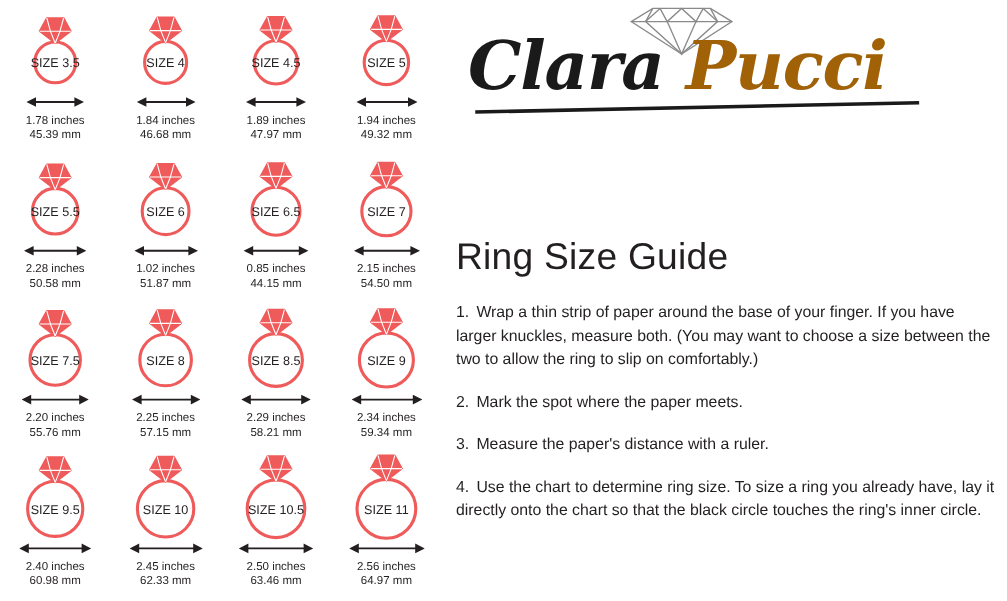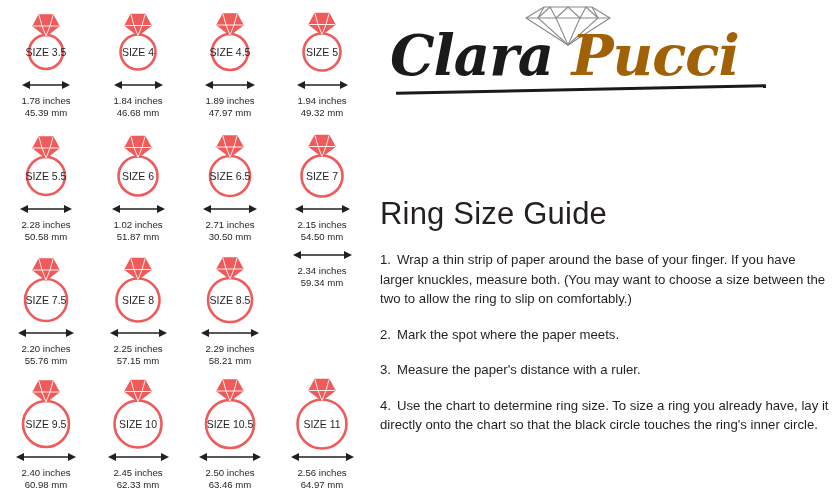--- a/index.html
+++ b/index.html
@@ -331,22 +331,22 @@
           </svg>
         </div>
         <div class="arrow-row">
           <svg width="54" height="12" viewBox="0 0 54 12" aria-hidden="true">
             <line x1="6" y1="6" x2="48" y2="6" stroke="#231f20" stroke-width="1.6"></line>
             <polygon points="0,6 8,2 8,10" fill="#231f20"></polygon>
             <polygon points="54,6 46,2 46,10" fill="#231f20"></polygon>
           </svg>
         </div>
         <div class="measure">
-          <div>2.71 inches</div>
-          <div>30.50 mm</div>
+          <div>0.85 inches</div>
+          <div>44.15 mm</div>
         </div>
       </div>
       <div class="cell">
         <div class="ring-wrap">
           <svg class="ring-svg" width="92" height="78" viewBox="0 0 92 78" aria-hidden="true">
             <g stroke="#ef5a5a" fill="none" stroke-width="2.6">
               <circle cx="46" cy="50" r="20.5"></circle>
             </g>
             <g fill="#ef5a5a" stroke="#ef5a5a" stroke-width="1.4" stroke-linejoin="round">
               <path d="M33 20.5 L39 9.5 L53 9.5 L59 20.5 L46 30.5 Z"></path>
@@ -452,20 +452,36 @@
             <polygon points="0,6 8,2 8,10" fill="#231f20"></polygon>
             <polygon points="58,6 50,2 50,10" fill="#231f20"></polygon>
           </svg>
         </div>
         <div class="measure">
           <div>2.29 inches</div>
           <div>58.21 mm</div>
         </div>
       </div>
       <div class="cell">
+        <div class="ring-wrap">
+          <svg class="ring-svg" width="92" height="78" viewBox="0 0 92 78" aria-hidden="true">
+            <g stroke="#ef5a5a" fill="none" stroke-width="2.6">
+              <circle cx="46" cy="50" r="22.5"></circle>
+            </g>
+            <g fill="#ef5a5a" stroke="#ef5a5a" stroke-width="1.4" stroke-linejoin="round">
+              <path d="M33 18.5 L39 7.5 L53 7.5 L59 18.5 L46 28.5 Z"></path>
+            </g>
+            <g stroke="#ffffff" stroke-width="0.9" fill="none">
+              <path d="M33 18.5 L59 18.5"></path>
+              <path d="M39 7.5 L42 18.5 L46 28.5"></path>
+              <path d="M53 7.5 L50 18.5 L46 28.5"></path>
+            </g>
+            <text x="46" y="54" text-anchor="middle" font-family="Liberation Sans, sans-serif" font-size="10.5" fill="#231f20">SIZE 9</text>
+          </svg>
+        </div>
         <div class="arrow-row">
           <svg width="59" height="12" viewBox="0 0 59 12" aria-hidden="true">
             <line x1="6" y1="6" x2="53" y2="6" stroke="#231f20" stroke-width="1.6"></line>
             <polygon points="0,6 8,2 8,10" fill="#231f20"></polygon>
             <polygon points="59,6 51,2 51,10" fill="#231f20"></polygon>
           </svg>
         </div>
         <div class="measure">
           <div>2.34 inches</div>
           <div>59.34 mm</div>

